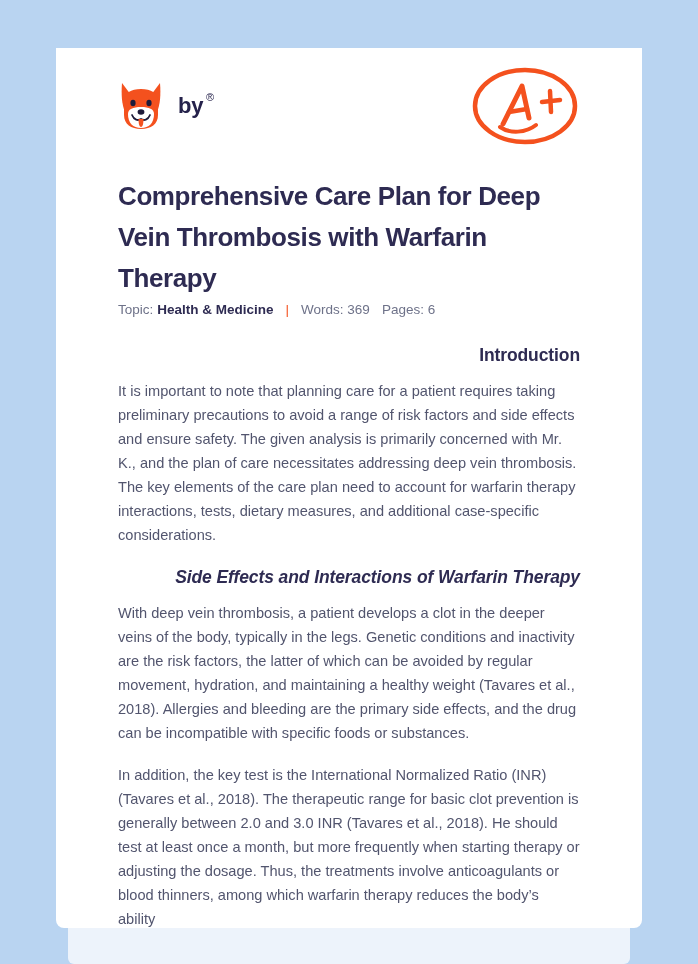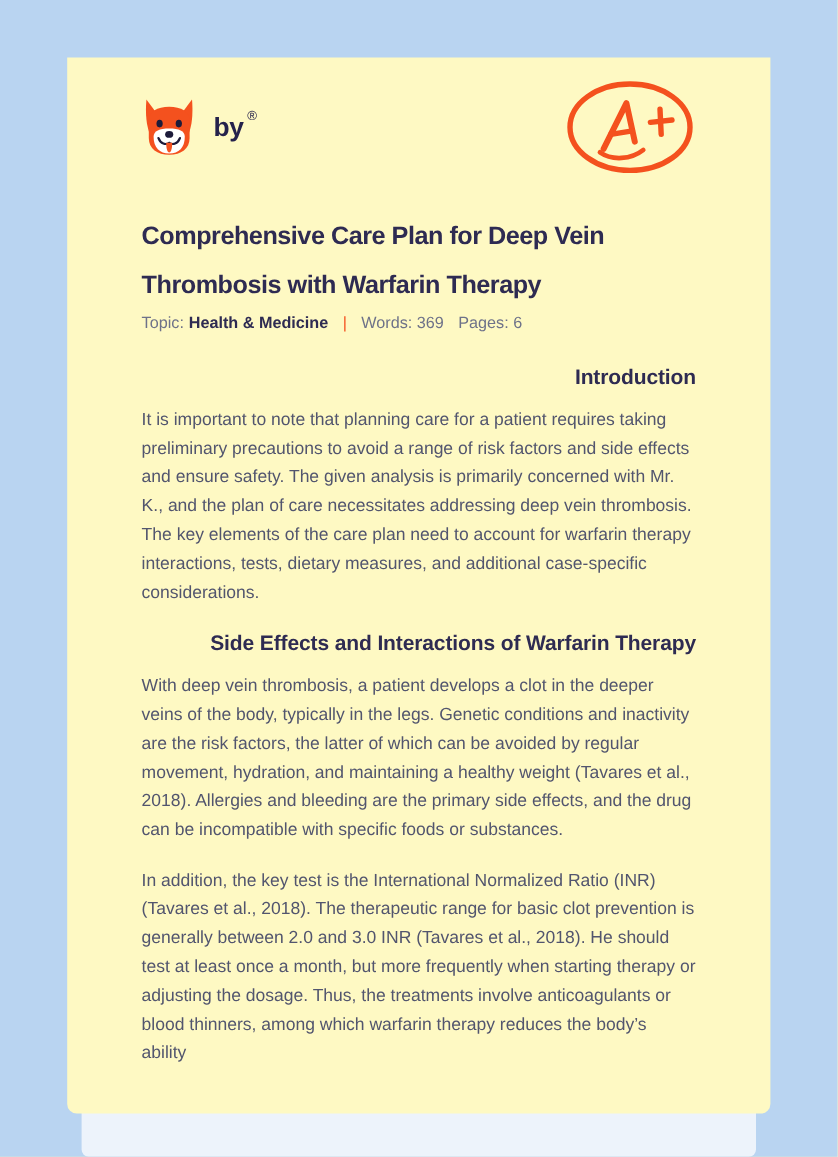--- a/index.html
+++ b/index.html
@@ -31,21 +31,21 @@
     background: #edf3fb;
     border-radius: 6px;
   }
 
   .page {
     position: absolute;
     left: 56px;
     top: 48px;
     width: 586px;
     height: 880px;
-    background: #fef9c3;
+    background: #ffffff;
     border-radius: 0 0 8px 8px;
     box-sizing: border-box;
     padding: 0 62px;
     overflow: hidden;
   }
 
   
   .doc-header {
     display: flex;
     align-items: center;
@@ -89,21 +89,21 @@
   .grade-badge {
     width: 110px;
     height: 88px;
     flex: 0 0 auto;
     display: block;
   }
 
   
   .doc-title {
     margin: 18px 0 0 0;
-    font-size: 21px;
+    font-size: 26px;
     line-height: 41px;
     font-weight: 700;
     color: #2e2b52;
     letter-spacing: -0.4px;
   }
 
   
   .doc-meta {
     margin-top: 2px;
     font-size: 13.5px;
@@ -130,21 +130,21 @@
 
   .section-heading {
     font-size: 17.5px;
     line-height: 24px;
     font-weight: 700;
     color: #2e2b52;
     margin: 0 0 12px 0;
     letter-spacing: -0.1px;
     text-align: right;
   }
-  .section-heading.spaced { margin-top: 15px; }
+  .section-heading.spaced { margin-top: 15px; font-style: italic; }
 
   .para {
     font-size: 14.6px;
     line-height: 24px;
     color: #52556e;
     margin: 0 0 18px 0;
   }
   .para:last-child { margin-bottom: 0; }
 </style>
 </head>

